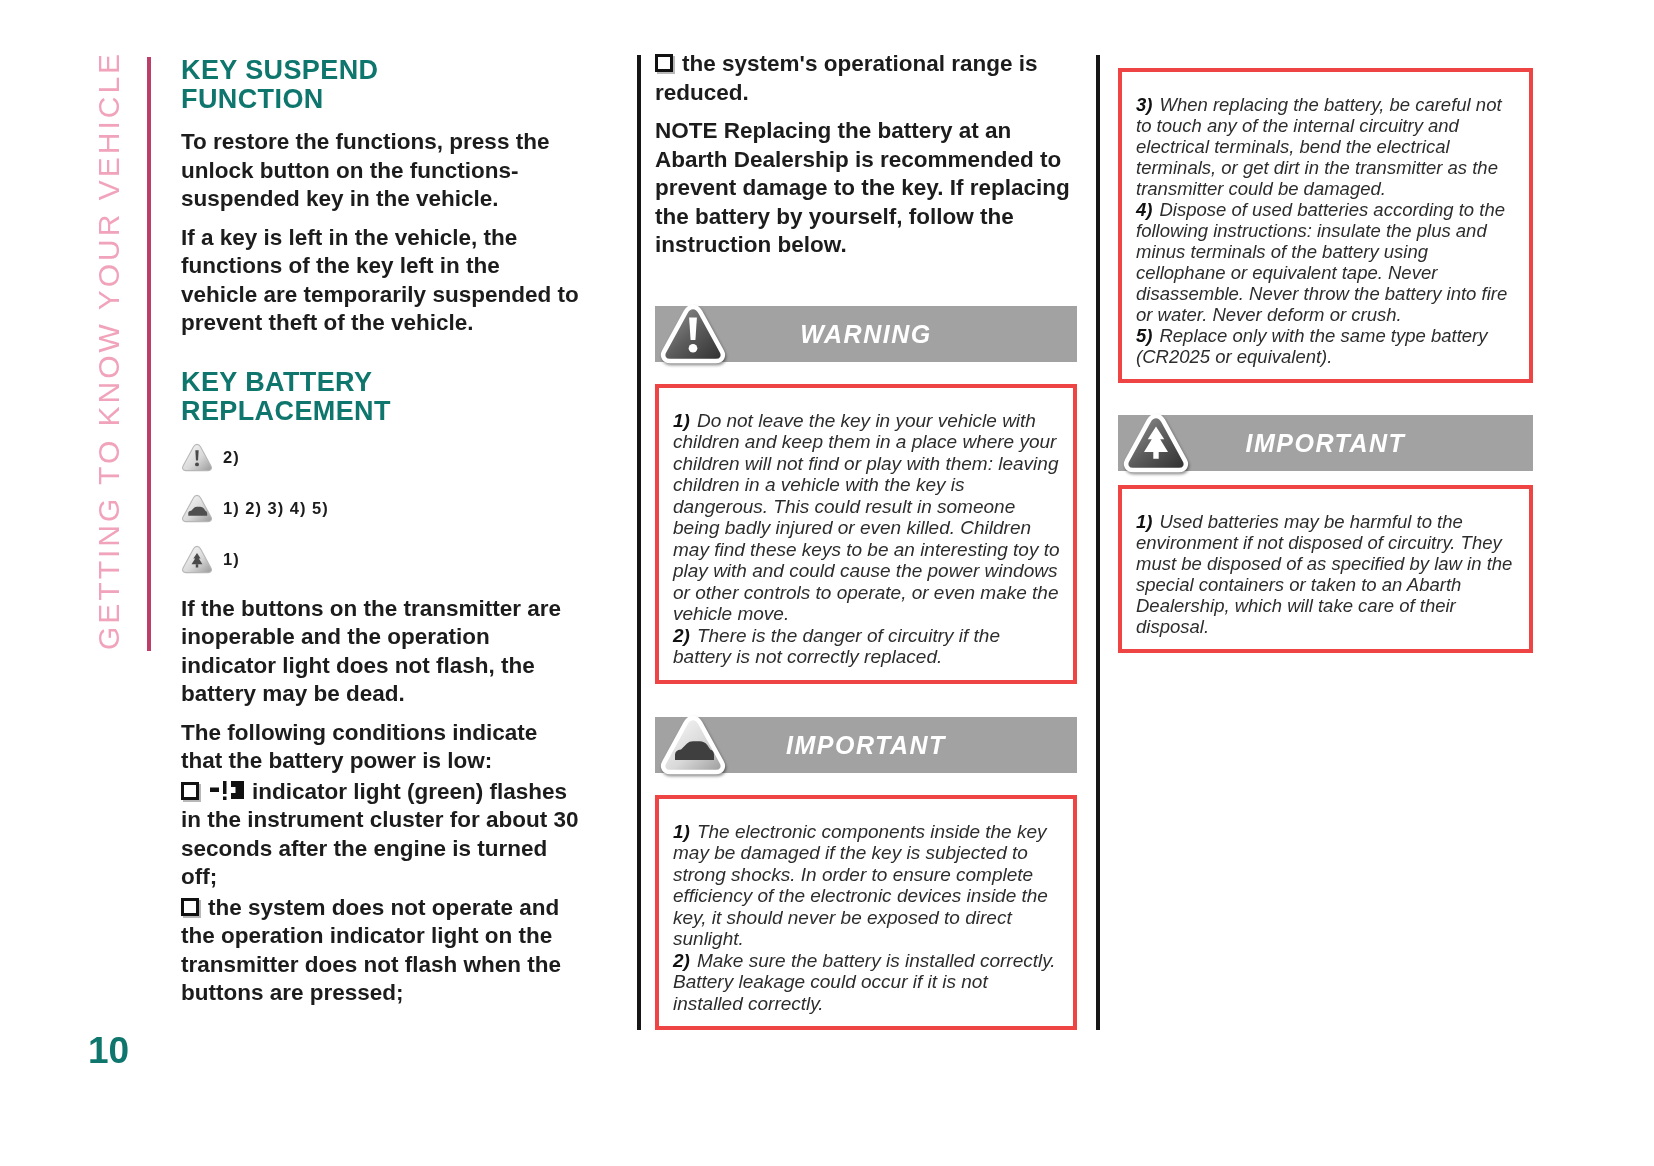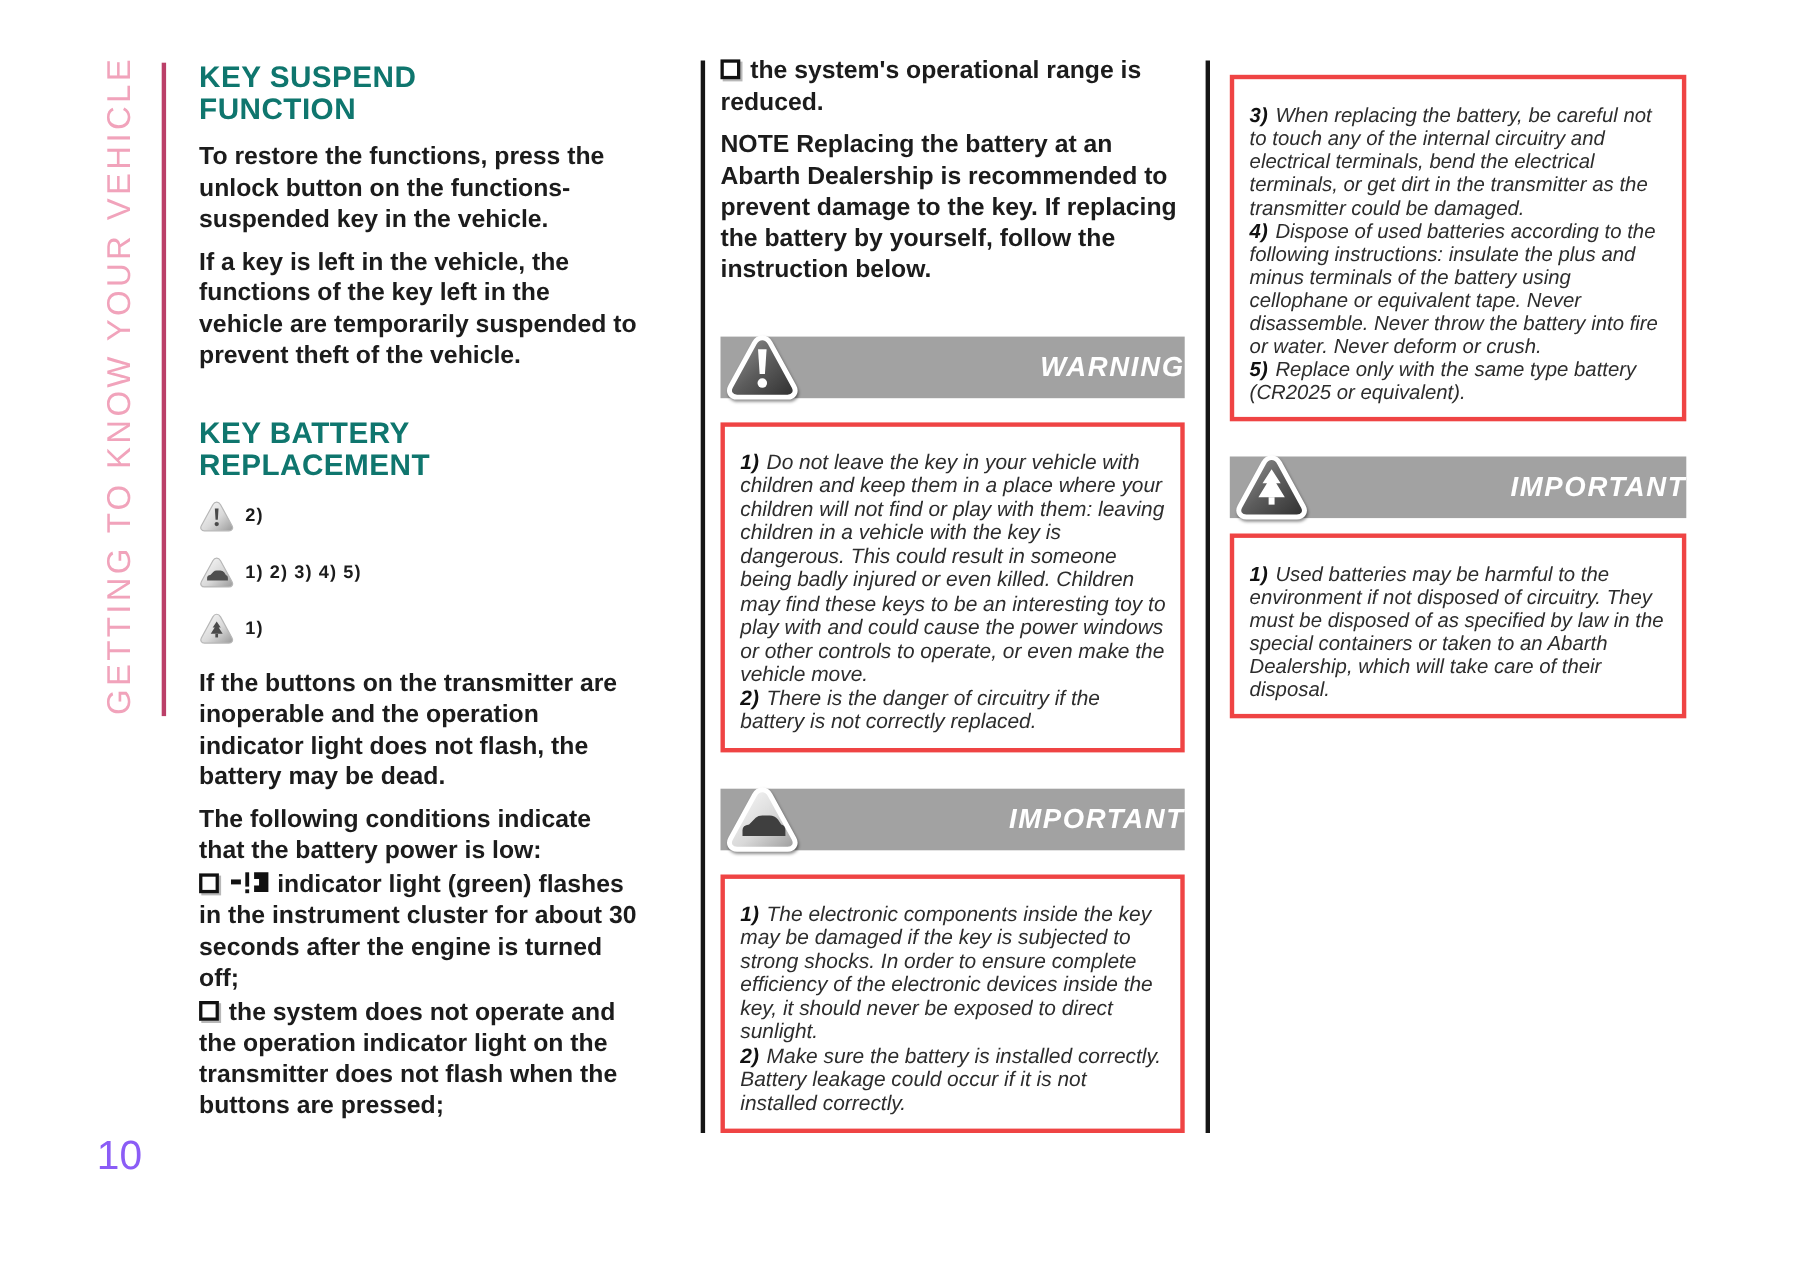--- a/index.html
+++ b/index.html
@@ -12,52 +12,52 @@
   .sidebar-label{
     position:absolute;left:92px;top:60px;height:590px;
     writing-mode:vertical-rl;transform:rotate(180deg);
     font-size:30px;letter-spacing:3px;color:#f1a3bb;font-weight:400;
     white-space:nowrap;
   }
   .sidebar-rule{
     position:absolute;left:147px;top:57px;width:4px;height:594px;background:#bb3f68;
   }
   .page-number{
-    position:absolute;left:88px;top:1030px;font-size:37px;font-weight:normal;color:#8b5cf6;
+    position:absolute;left:88px;top:1030px;font-size:37px;font-weight:bold;color:#0f766e;
   }
   
   .divider{position:absolute;top:55px;width:4px;height:975px;background:#161616;}
   .divider.d1{left:637px;}
   .divider.d2{left:1096px;}
   
   .col1{position:absolute;left:181px;top:56px;width:400px;}
   .col2{position:absolute;left:655px;top:50px;width:422px;}
   .col3{position:absolute;left:1118px;top:68px;width:415px;}
   
   h2.pink{
     color:#0f766e;font-size:27px;line-height:29px;font-weight:800;
     letter-spacing:.4px;margin:0 0 14px 0;white-space:pre-line;
   }
-  h2.pink.second{margin-top:42px;}
+  h2.pink.second{margin-top:30px;}
   p.body{font-size:22.5px;line-height:28.5px;margin:0 0 10px 0;font-weight:bold;}
   p.body.tight{margin-bottom:2px;}
   .sq{
     display:inline-block;width:12px;height:12px;border:3.5px solid #111;
     box-shadow:2px 2px 0 rgba(0,0,0,.28);margin-right:9px;vertical-align:-1px;
   }
   
   .iconrow{display:flex;align-items:center;margin:16px 0 20px 0;}
   .iconrow svg{flex:0 0 auto;}
   .iconrow .refs{font-size:16.5px;font-weight:bold;margin-left:10px;letter-spacing:1px;}
   
   .bar{
     position:relative;height:56px;background:#a2a2a2;margin-top:24px;
   }
   .bar .bar-title{
-    display:block;text-align:right;line-height:56px;color:#ffffff;
+    display:block;text-align:center;line-height:56px;color:#ffffff;
     font-size:25px;font-weight:bold;font-style:italic;letter-spacing:1.5px;
   }
   .bar .bar-icon{
     position:absolute;left:5px;top:-7px;
     filter:drop-shadow(1.5px 2.5px 1.5px rgba(0,0,0,.45));
   }
   
   .nbox{
     border:4px solid #ef4444;background:#fff;
     padding:22px 12px 12px 14px;margin-top:22px;

